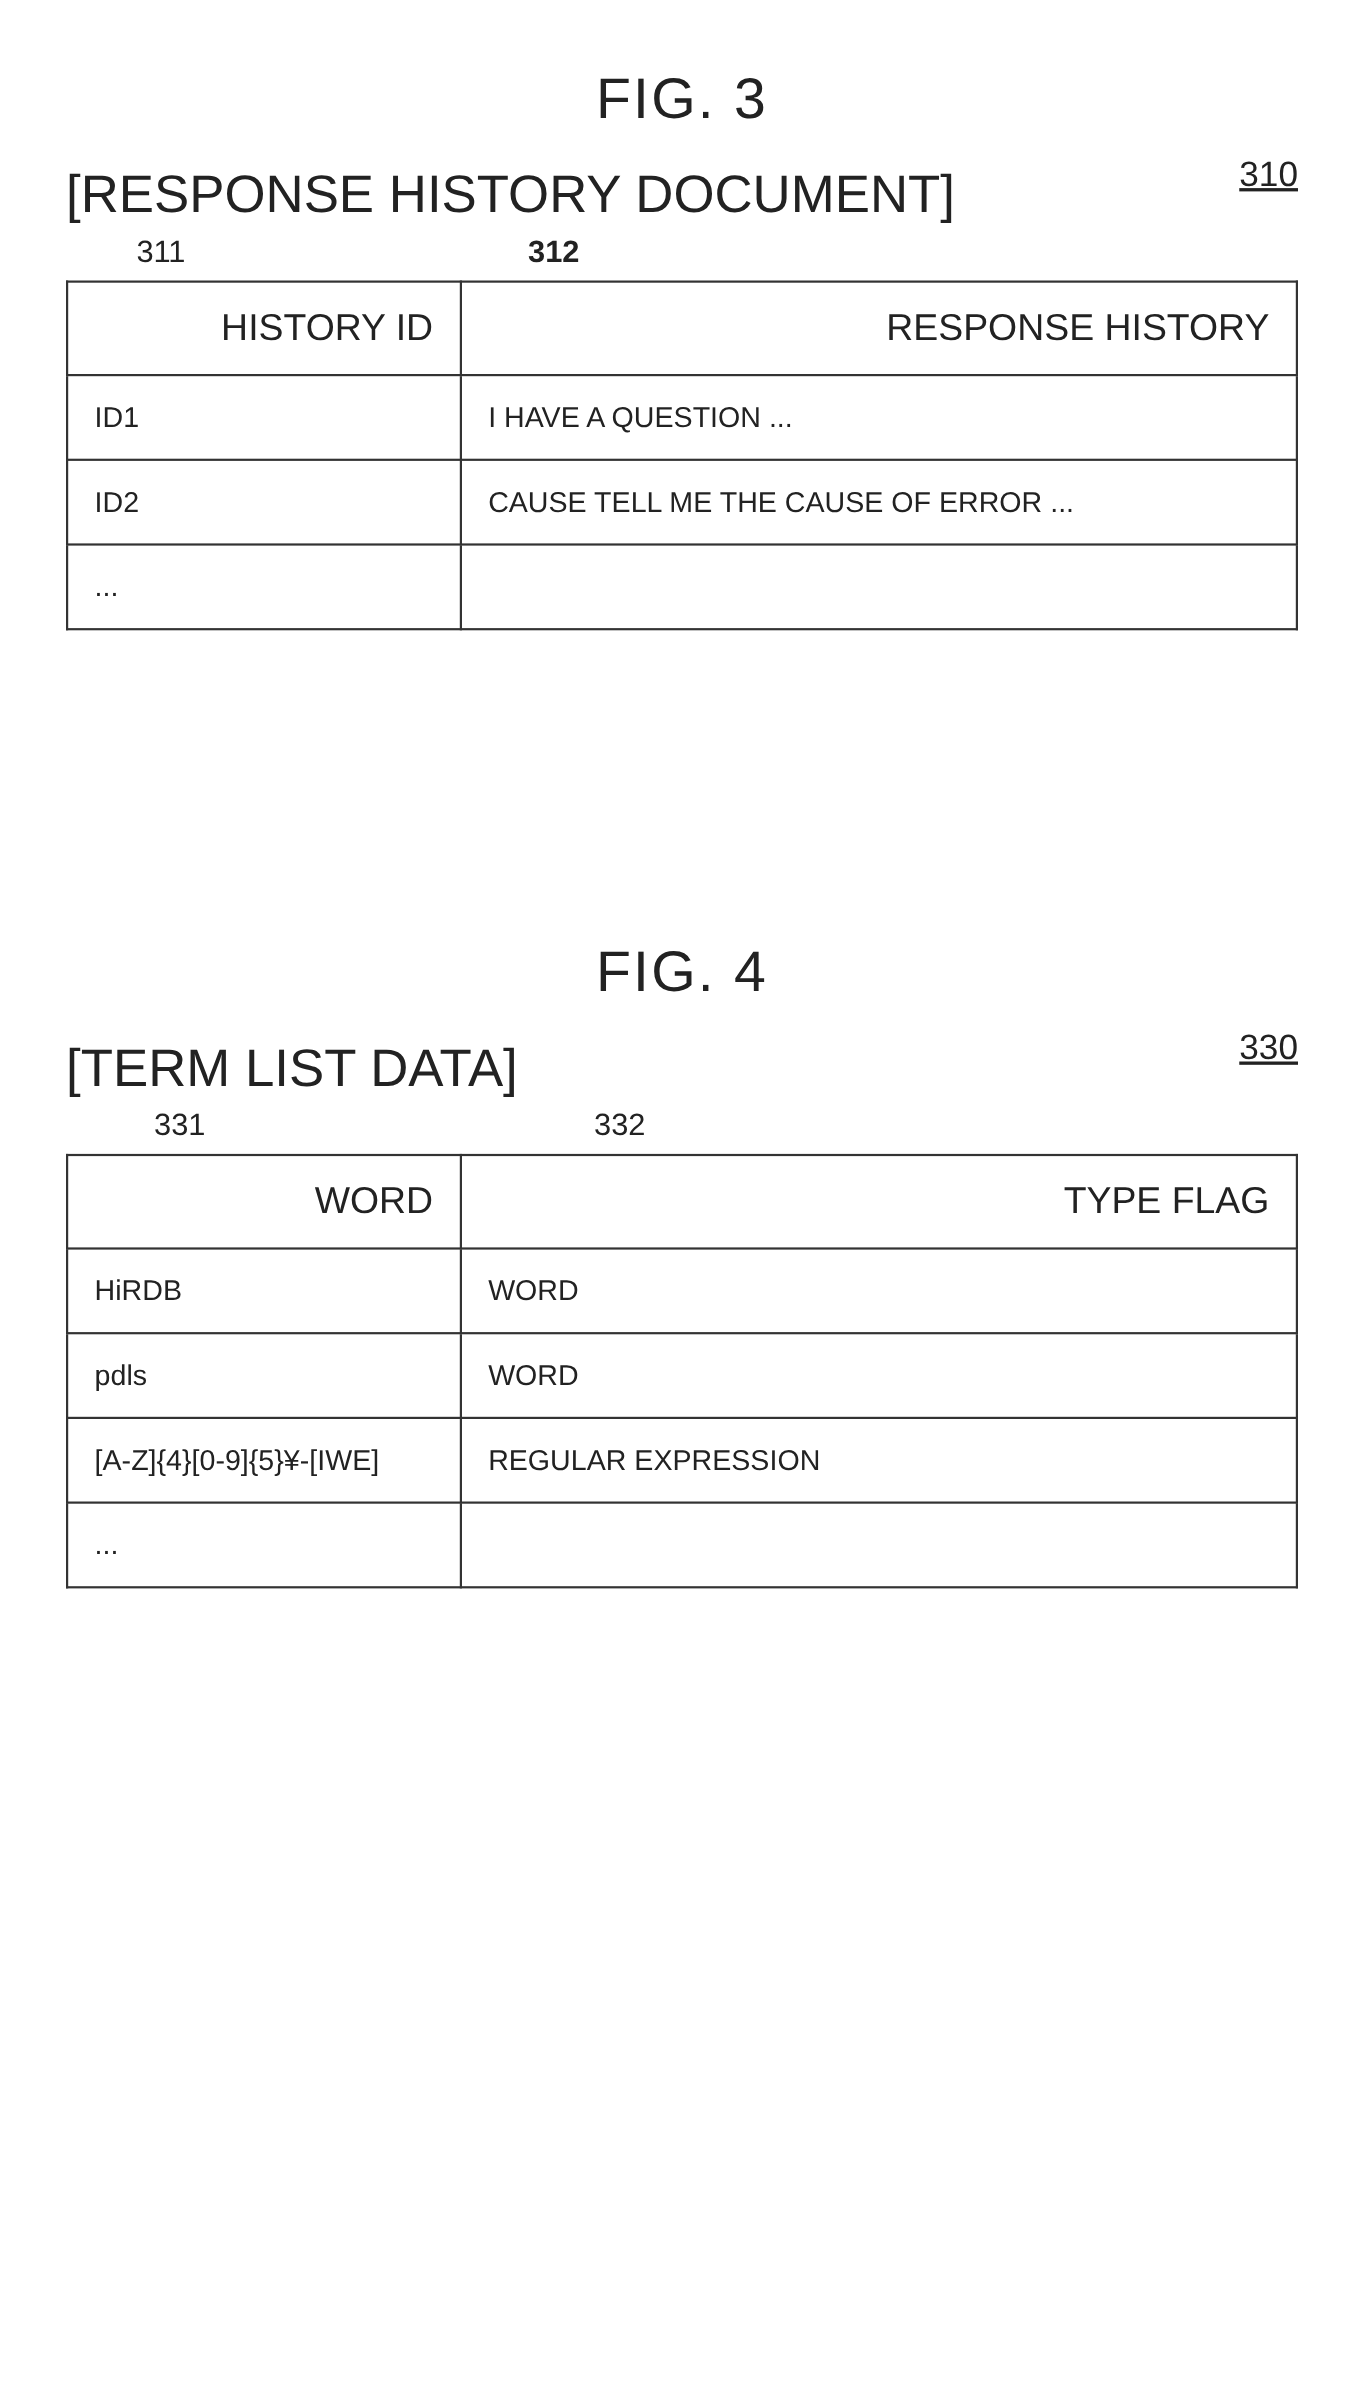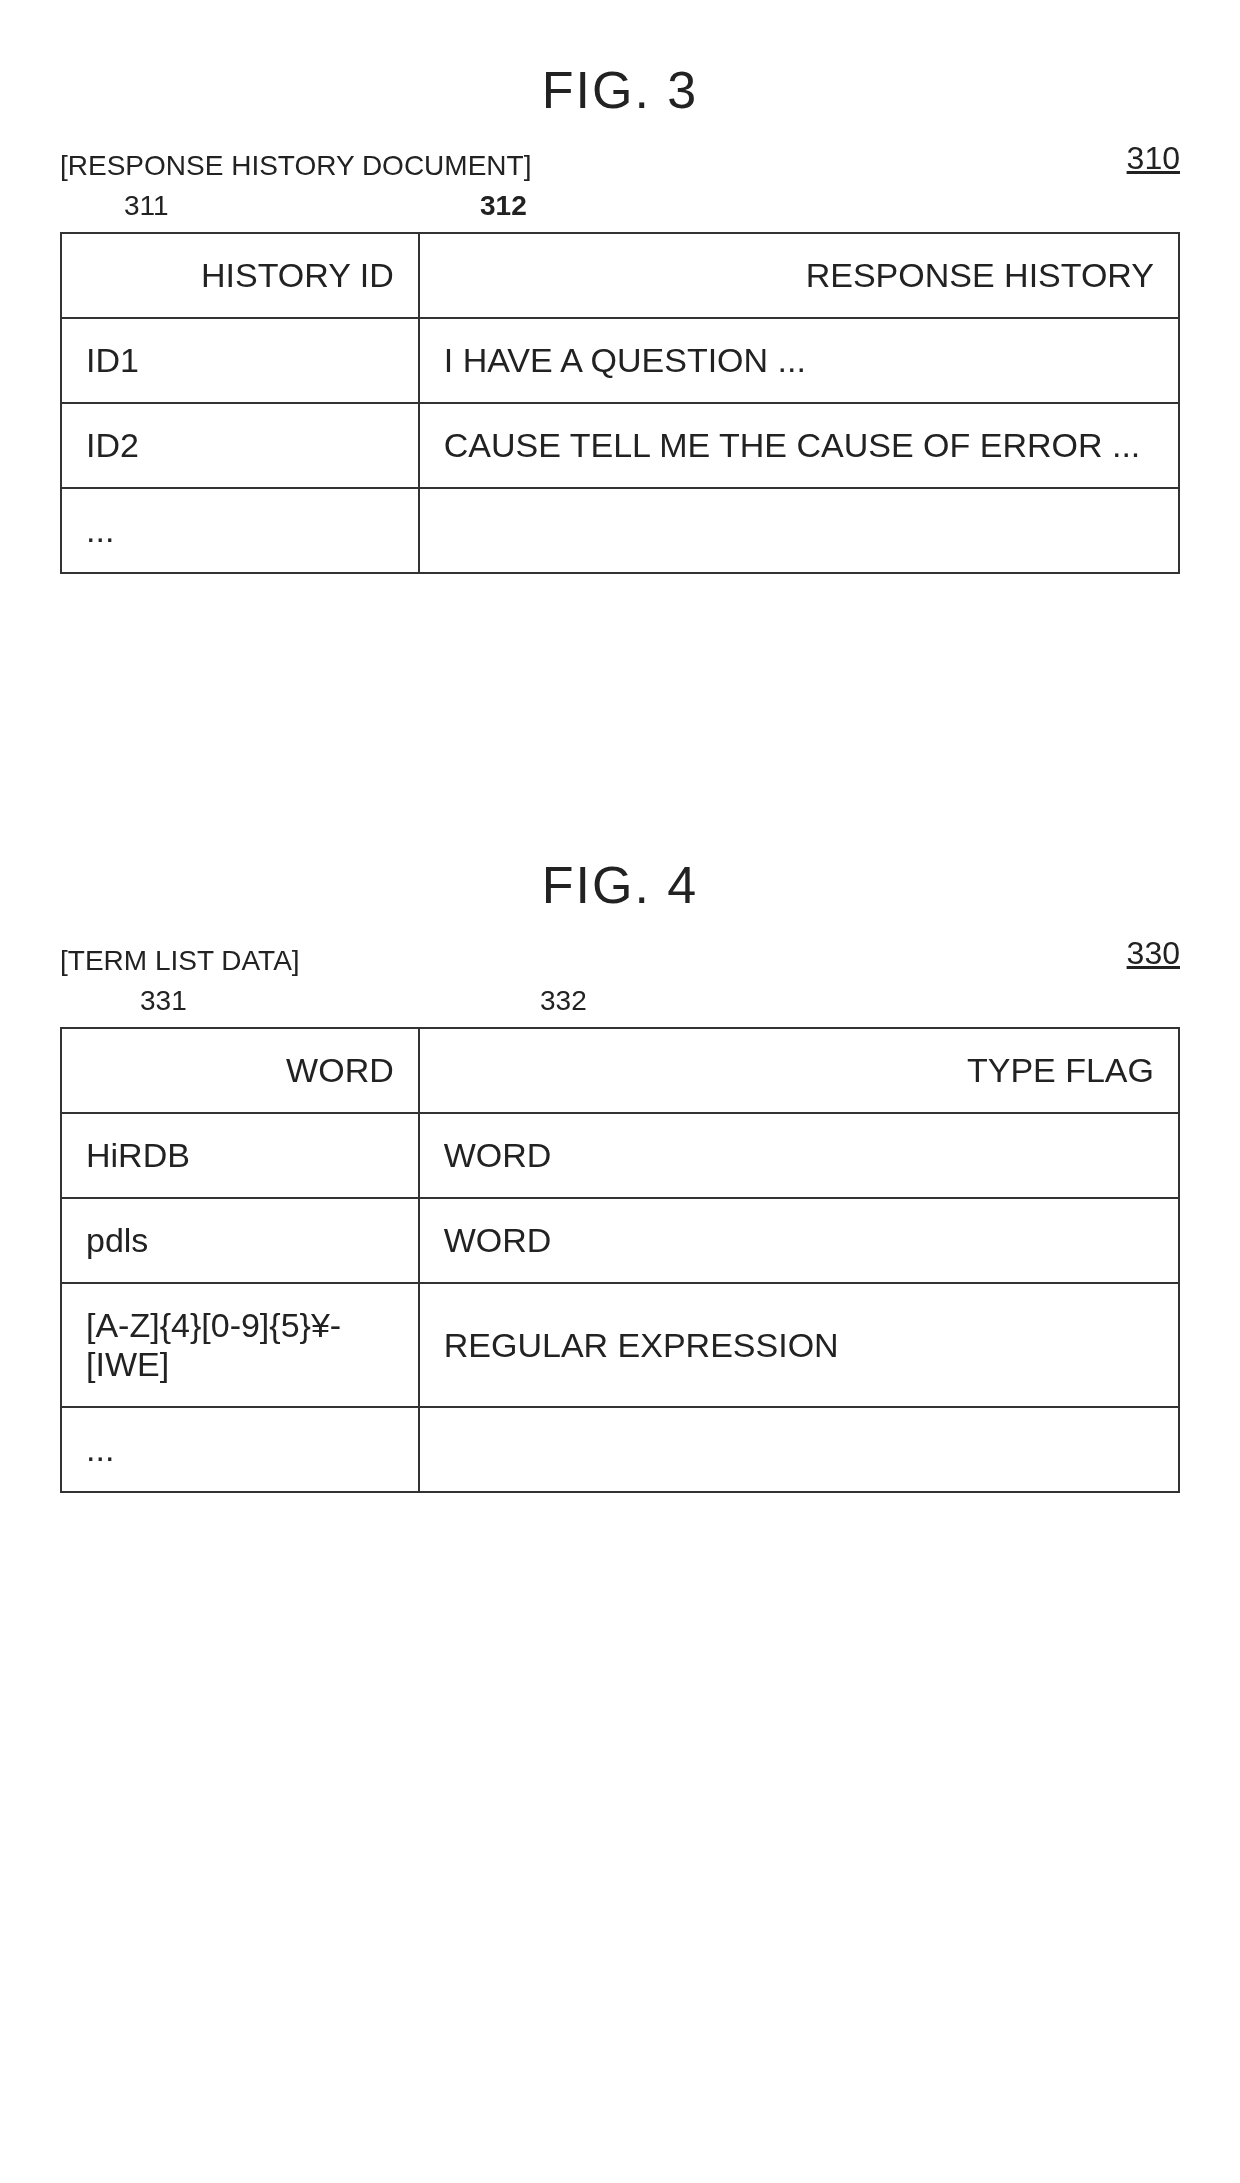--- a/index.html
+++ b/index.html
@@ -23,21 +23,21 @@
       font-weight: normal;
       margin-bottom: 30px;
       letter-spacing: 2px;
     }
 
     .section {
       margin-bottom: 41px;
     }
 
     .doc-label {
-      font-size: 28px;
+      font-size: 48px;
       font-weight: normal;
       margin-bottom: 8px;
       display: inline-block;
     }
 
     .ref-number {
       font-size: 32px;
       text-decoration: underline;
       float: right;
       margin-top: -10px;
@@ -76,21 +76,21 @@
 
     table {
       border-collapse: collapse;
       width: 100%;
       margin-top: 0;
     }
 
     table td, table th {
       border: 2px solid #333333;
       padding: 22px 24px;
-      font-size: 34px;
+      font-size: 26px;
       vertical-align: middle;
     }
 
     .col-id {
       width: 32%;
     }
 
     .col-content {
       width: 68%;
     }

